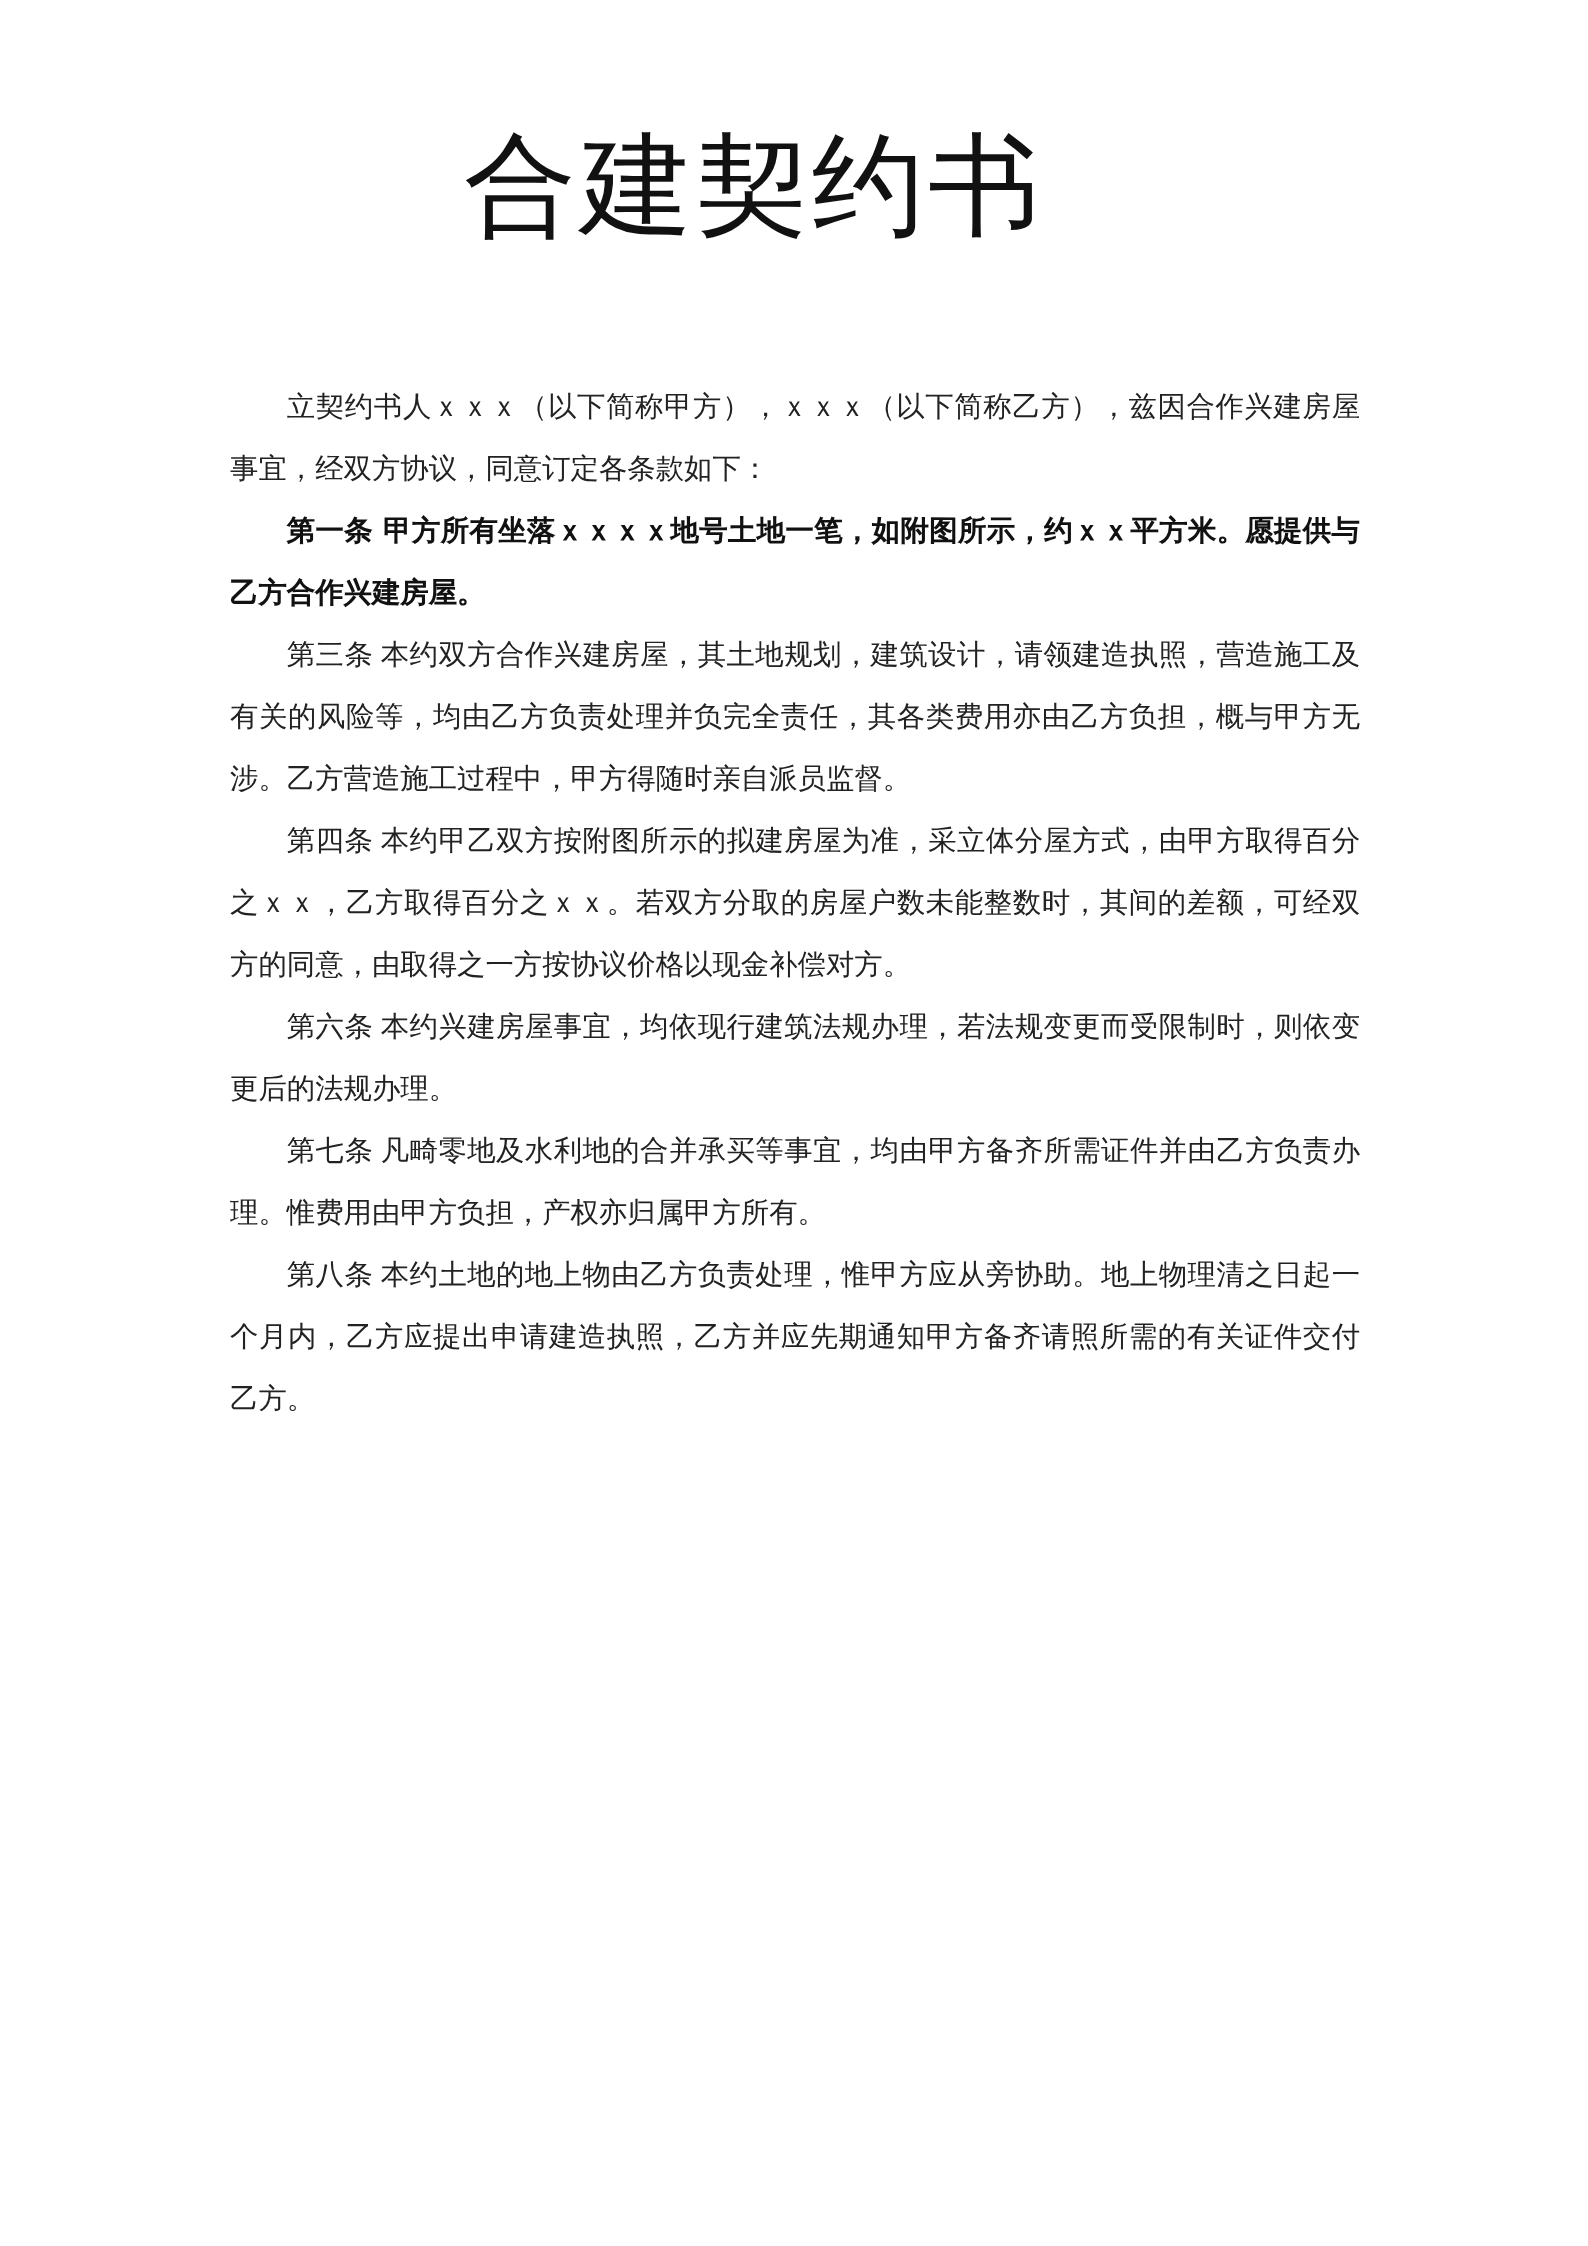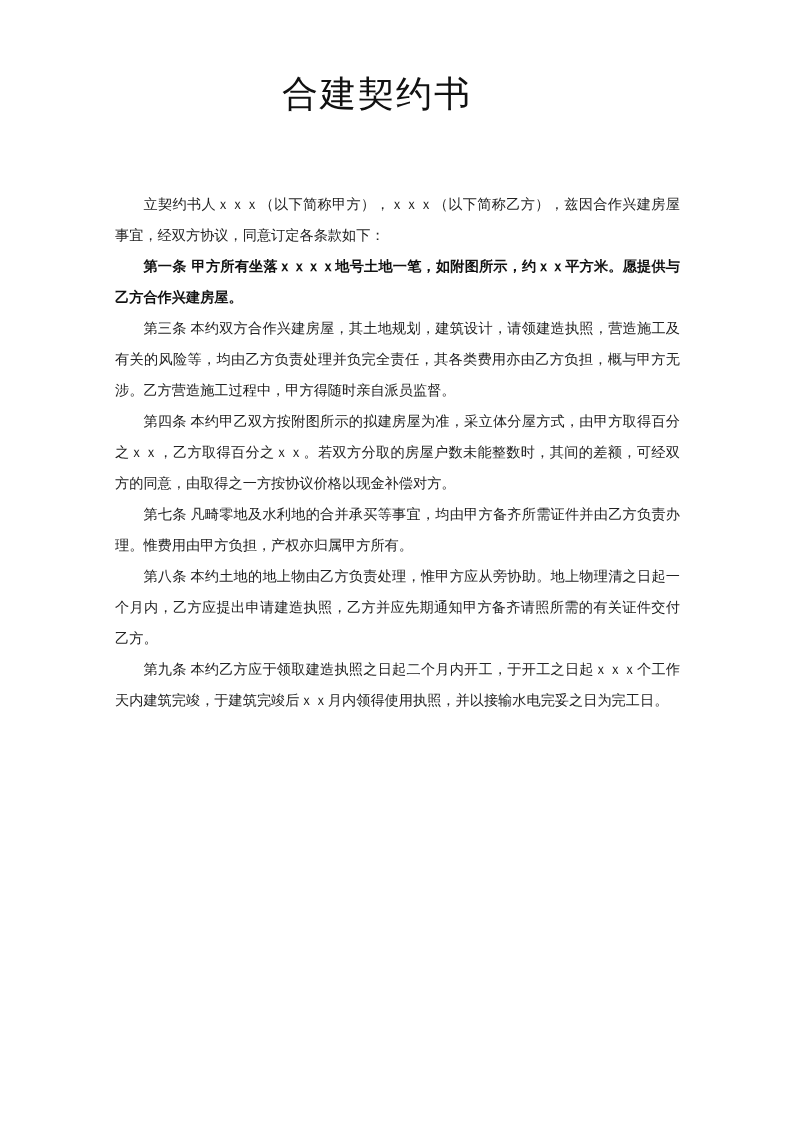--- a/index.html
+++ b/index.html
@@ -1,31 +1,31 @@
 <!DOCTYPE html>
 <html><head>
 <meta charset="utf-8">
 <style>
   html, body { margin: 0; padding: 0; background: #ffffff; }
   body { width: 794px; height: 1123px; position: relative; overflow: hidden;
          font-family: "DejaVu Serif", "Liberation Serif", serif; color: #111; }
   .title { position: absolute; top: 66px; left: 0; width: 754px; text-align: center;
-           font-size: 36px; letter-spacing: 2px; font-weight: normal; margin: 0; line-height: 56px; }
+           font-size: 56px; letter-spacing: 2px; font-weight: normal; margin: 0; line-height: 56px; }
   .body { position: absolute; top: 189px; left: 115px; width: 565px; }
   .para { margin: 0; font-size: 14.2px; line-height: 31px; text-indent: 2em;
           text-align: justify; text-align-last: left; }
   .para.normal { font-weight: normal; color: #222; font-family: Liberation Serif, serif; }
   .para.bold { font-weight: bold; color: #111; }
 </style>
 </head>
 <body>
 
 <h1 class="title">合建契约书</h1>
 
 <div class="body">
   <p class="para normal">立契约书人ｘｘｘ（以下简称甲方），ｘｘｘ（以下简称乙方），兹因合作兴建房屋事宜，经双方协议，同意订定各条款如下：</p>
   <p class="para bold">第一条 甲方所有坐落ｘｘｘｘ地号土地一笔，如附图所示，约ｘｘ平方米。愿提供与乙方合作兴建房屋。</p>
   <p class="para normal">第三条 本约双方合作兴建房屋，其土地规划，建筑设计，请领建造执照，营造施工及有关的风险等，均由乙方负责处理并负完全责任，其各类费用亦由乙方负担，概与甲方无涉。乙方营造施工过程中，甲方得随时亲自派员监督。</p>
   <p class="para normal">第四条 本约甲乙双方按附图所示的拟建房屋为准，采立体分屋方式，由甲方取得百分之ｘｘ，乙方取得百分之ｘｘ。若双方分取的房屋户数未能整数时，其间的差额，可经双方的同意，由取得之一方按协议价格以现金补偿对方。</p>
+  <p class="para normal">第六条 本约兴建房屋事宜，均依现行建筑法规办理，若法规变更而受限制时，则依变更后的法规办理。</p>
   <p class="para normal">第七条 凡畸零地及水利地的合并承买等事宜，均由甲方备齐所需证件并由乙方负责办理。惟费用由甲方负担，产权亦归属甲方所有。</p>
   <p class="para normal">第八条 本约土地的地上物由乙方负责处理，惟甲方应从旁协助。地上物理清之日起一个月内，乙方应提出申请建造执照，乙方并应先期通知甲方备齐请照所需的有关证件交付乙方。</p>
-  <p class="para normal">第九条 本约乙方应于领取建造执照之日起二个月内开工，于开工之日起ｘｘｘ个工作天内建筑完竣，于建筑完竣后ｘｘ月内领得使用执照，并以接输水电完妥之日为完工日。</p>
 </div>
 
 </body></html>

